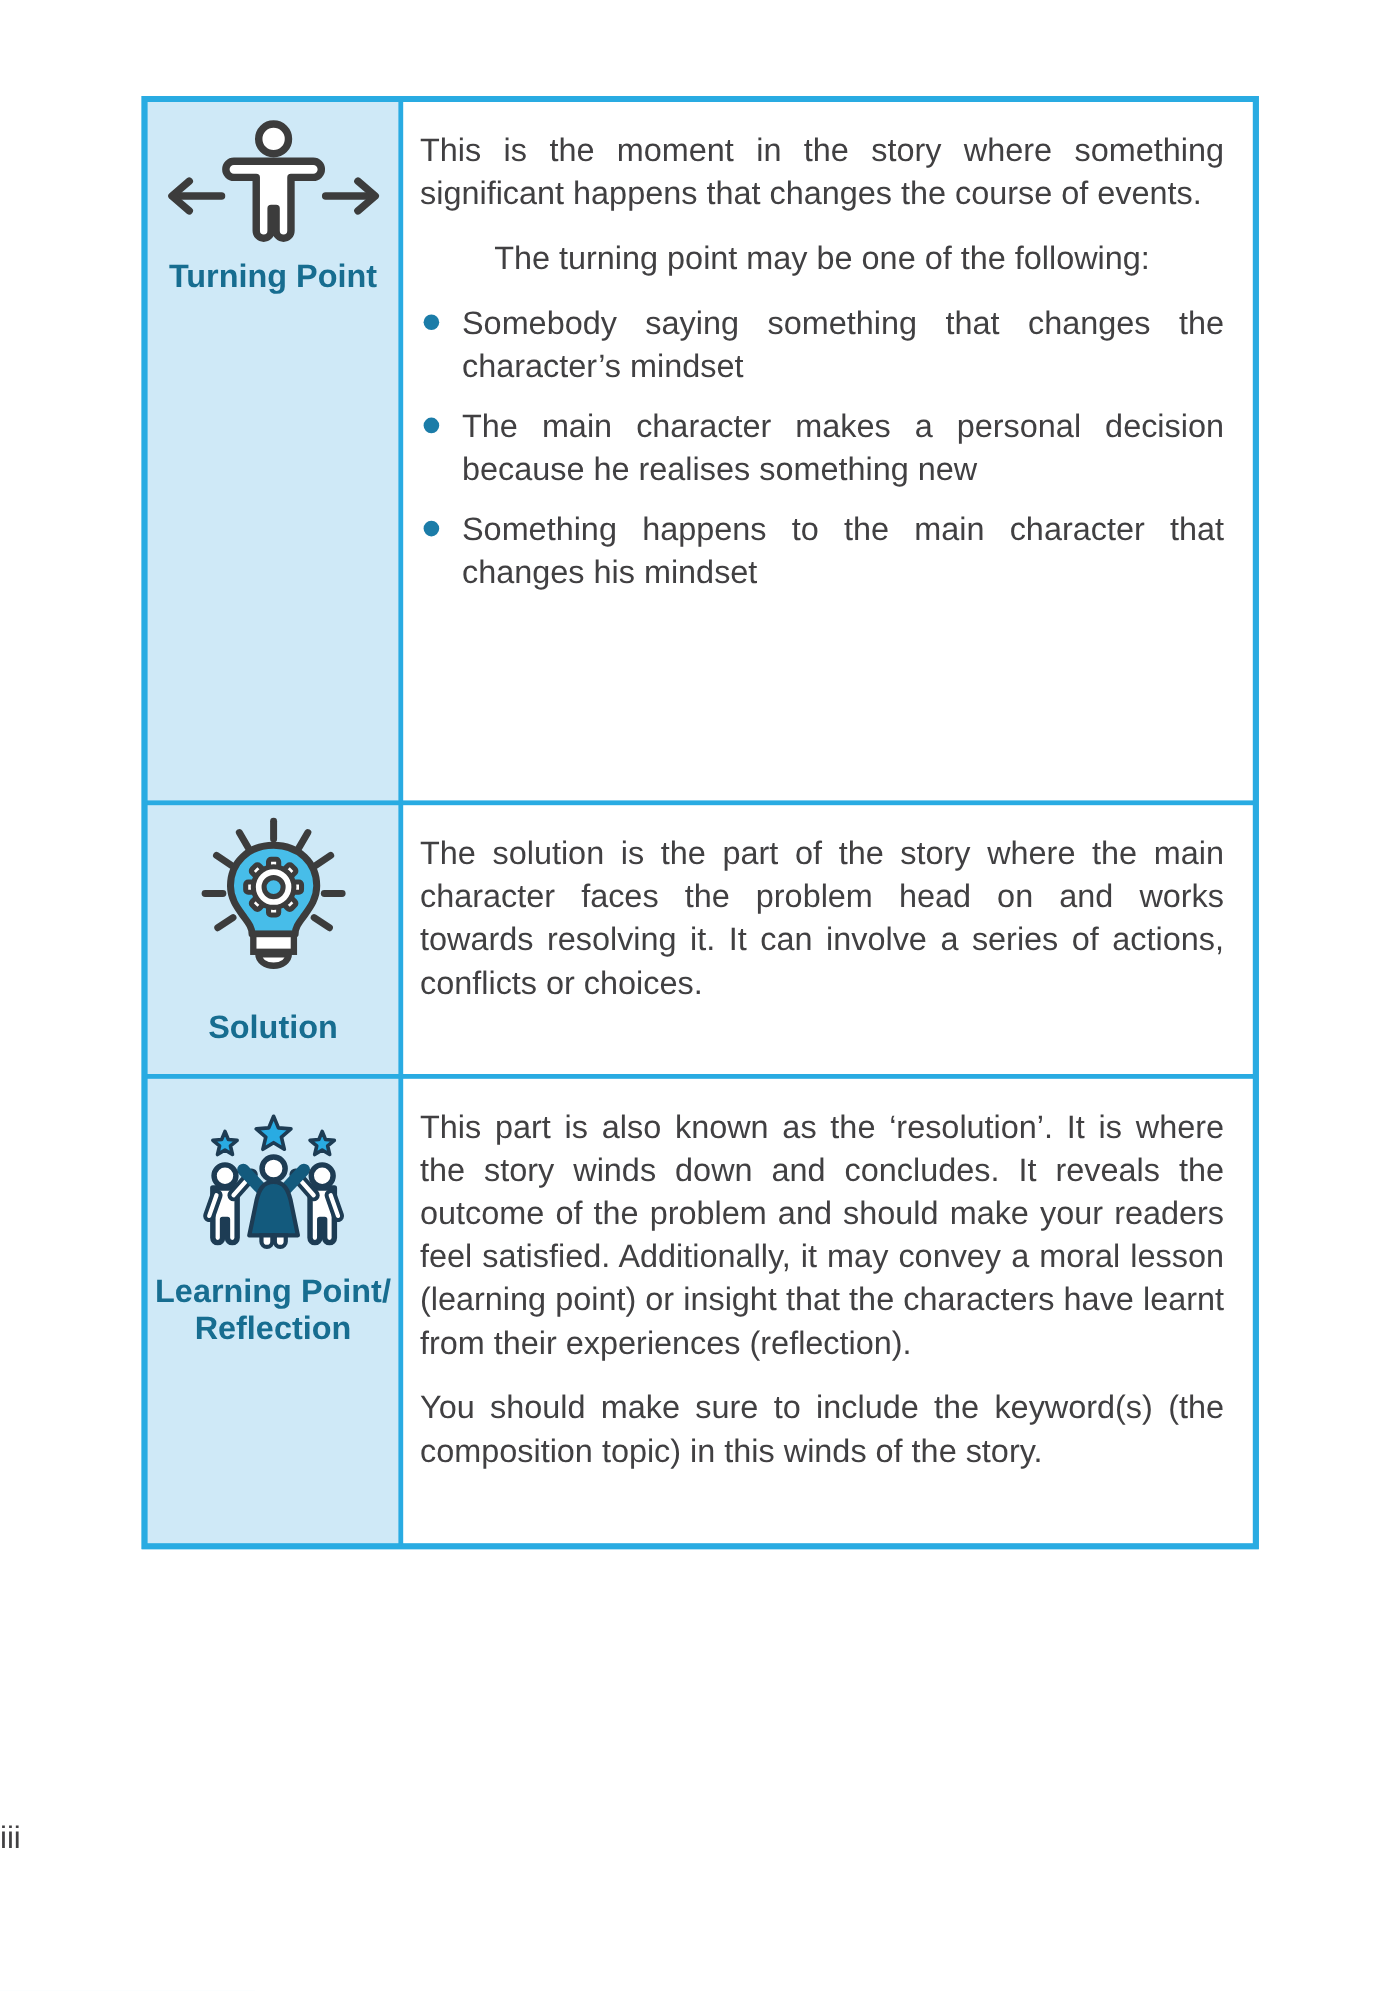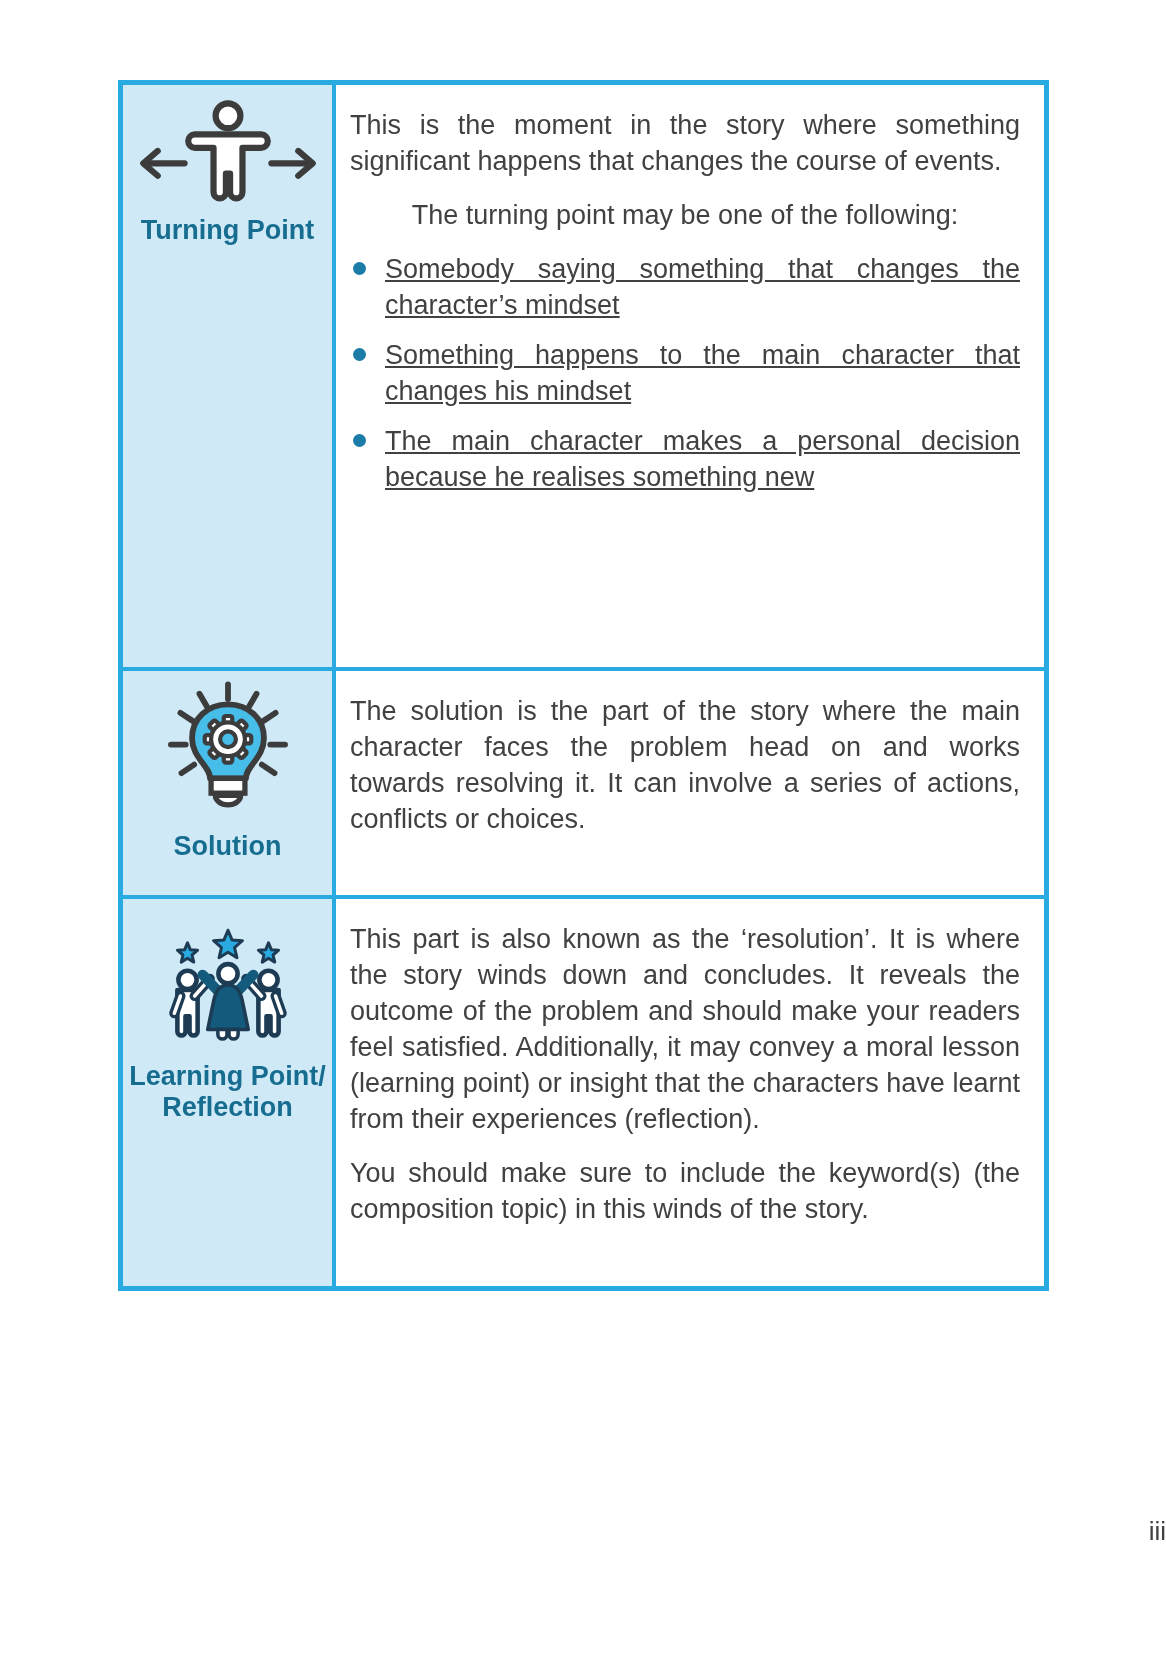--- a/index.html
+++ b/index.html
@@ -40,37 +40,36 @@
     color:#176d90;
     font-weight:bold;
     font-size:27px;
     line-height:31px;
     text-align:center;
     margin-top:8px;
   }
   .bullet{
     display:flex;
     margin:0 0 14px 0;
-    text-decoration:underline;
   }
   .bullet .dot{
     flex:none;
     width:13px;height:13px;border-radius:50%;
     background:#1b7ca8;
     margin:11px 19px 0 3px;
   }
   .bullet .bullet-text{
     flex:1;
     font-size:27px;line-height:36px;
     text-align:justify;
     color:#414042;
   }
   .page-number{
     position:absolute;left:0;right:0;top:1516px;
-    text-align:right;
+    text-align:left;
     font-size:26px;line-height:30px;
     color:#414042;
   }
   svg{display:block;}
 </style>
 </head>
 <body>
 
 <div class="page">
 
@@ -92,25 +91,25 @@
 
     <div class="text-cell">
       <p>This is the moment in the story where something significant happens that changes the course of events.</p>
       <p style="text-align:center">The turning point may be one of the following:</p>
       <div class="bullet">
         <span class="dot"></span>
         <span class="bullet-text">Somebody saying something that changes the character’s mindset</span>
       </div>
       <div class="bullet">
         <span class="dot"></span>
-        <span class="bullet-text">Something happens to the main character that changes his mindset</span>
+        <span class="bullet-text">The main character makes a personal decision because he realises something new</span>
       </div>
       <div class="bullet">
         <span class="dot"></span>
-        <span class="bullet-text">The main character makes a personal decision because he realises something new</span>
+        <span class="bullet-text">Something happens to the main character that changes his mindset</span>
       </div>
     </div>
 
     <div class="icon-cell" style="padding-top:8px">
       <svg width="138" height="148" viewBox="0 0 130 140">
         <g stroke="#3c3c3c" stroke-width="5.5" stroke-linecap="round">
           <path d="M65,5 V19"></path>
           <path d="M38,14 L45,26"></path>
           <path d="M92,14 L85,26"></path>
           <path d="M20,32 L32,40"></path>
@@ -129,21 +128,21 @@
           <rect x="61" y="35" width="8" height="11" rx="2" transform="rotate(180 65 57)"></rect>
           <rect x="61" y="35" width="8" height="11" rx="2" transform="rotate(225 65 57)"></rect>
           <rect x="61" y="35" width="8" height="11" rx="2" transform="rotate(270 65 57)"></rect>
           <rect x="61" y="35" width="8" height="11" rx="2" transform="rotate(315 65 57)"></rect>
           <circle cx="65" cy="57" r="16"></circle>
           <circle cx="65" cy="57" r="7.5" fill="#47bde9"></circle>
         </g>
         <rect x="49" y="94" width="32" height="14" fill="#ffffff" stroke="#3c3c3c" stroke-width="5"></rect>
         <path d="M53,110 a12,9 0 0 0 24,0 z" fill="#ffffff" stroke="#3c3c3c" stroke-width="5" stroke-linejoin="round"></path>
       </svg>
-      <div class="cell-label" style="margin-top:4px">Solution</div>
+      <div class="cell-label" style="margin-top:14px">Solution</div>
     </div>
 
     <div class="text-cell">
       <p>The solution is the part of the story where the main character faces the problem head on and works towards resolving it. It can involve a series of actions, conflicts or choices.</p>
     </div>
 
     <div class="icon-cell" style="padding-top:28px">
       <svg width="162" height="132" viewBox="0 0 160 130">
         <g fill="#29abe2" stroke="#1d3c54" stroke-width="3" stroke-linejoin="round">
           <path transform="translate(40,26) scale(1.05)" vector-effect="non-scaling-stroke" d="M0,-10 L2.65,-3.64 L9.51,-3.09 L4.28,1.39 L5.88,8.09 L0,4.5 L-5.88,8.09 L-4.28,1.39 L-9.51,-3.09 L-2.65,-3.64 Z"></path>

